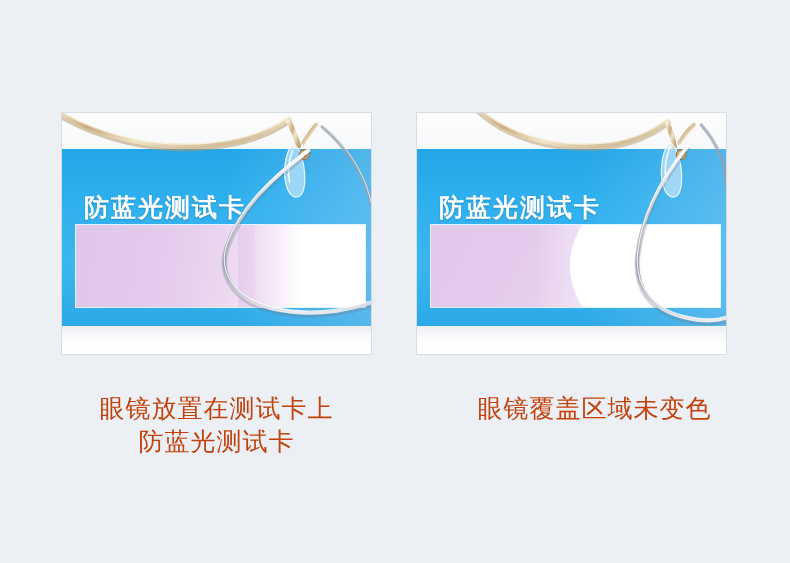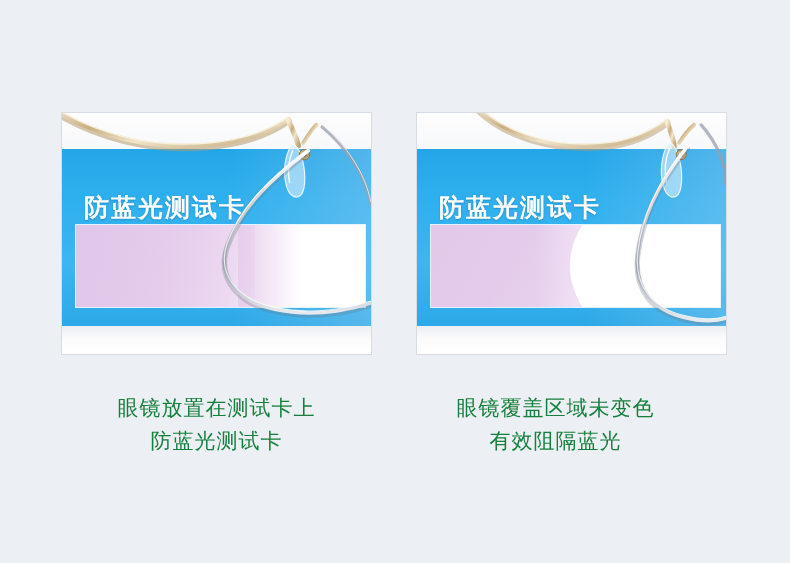--- a/index.html
+++ b/index.html
@@ -153,28 +153,28 @@
   
   .glasses { position:absolute; inset:0; pointer-events:none; }
   .glasses svg { position:absolute; inset:0; width:100%; height:100%; display:block; }
 
   
   .caption {
     position: absolute;
     top: 392px;
     width: 311px;
     text-align: center;
-    color: #15803d;
-    font-size: 21px;
+    color: #c2410c;
+    font-size: 25px;
     line-height: 33px;
     letter-spacing: 1px;
     font-family: "DejaVu Sans", "Liberation Sans", sans-serif;
   }
   .caption-left  { left: 61px; }
-  .caption-right { left: 400px; }
+  .caption-right { left: 439px; }
   .caption .line { display:block; white-space: nowrap; }
 </style>
 </head>
 <body>
 
 <div class="stage">
 
   <div class="panel panel-left">
     <div class="scene">
 
@@ -334,16 +334,15 @@
     </div>
   </div>
 
   <div class="caption caption-left">
     <span class="line">眼镜放置在测试卡上</span>
     <span class="line">防蓝光测试卡</span>
   </div>
 
   <div class="caption caption-right">
     <span class="line">眼镜覆盖区域未变色</span>
-    <span class="line">有效阻隔蓝光</span>
   </div>
 
 </div>
 
 </body></html>

